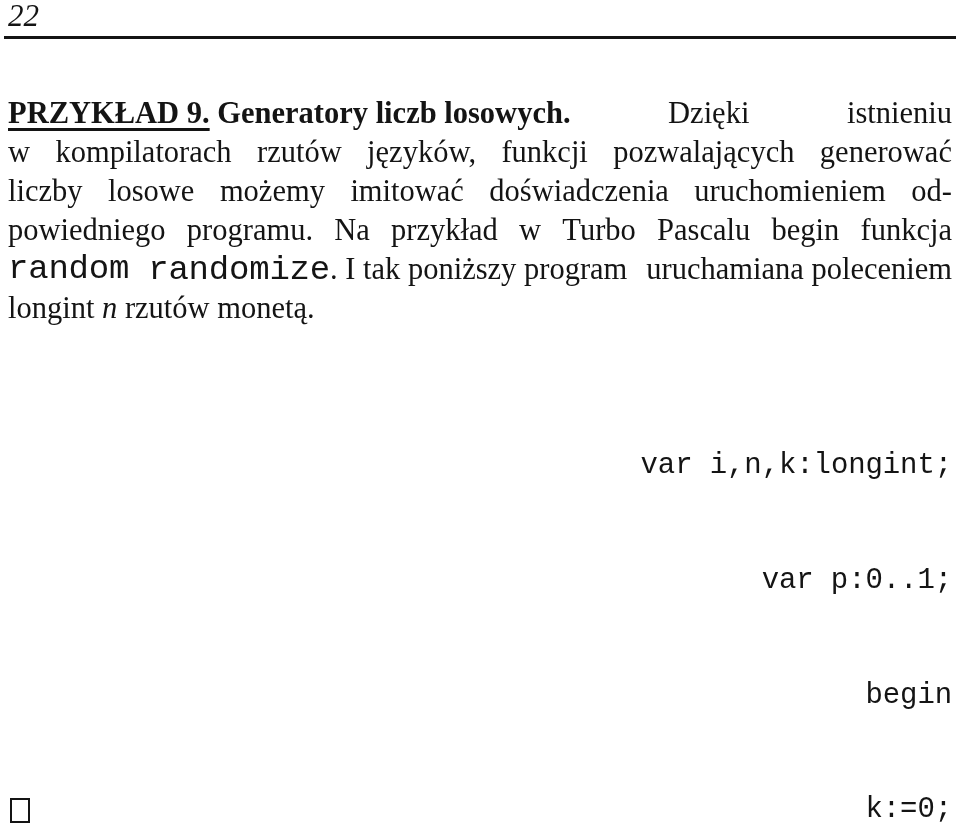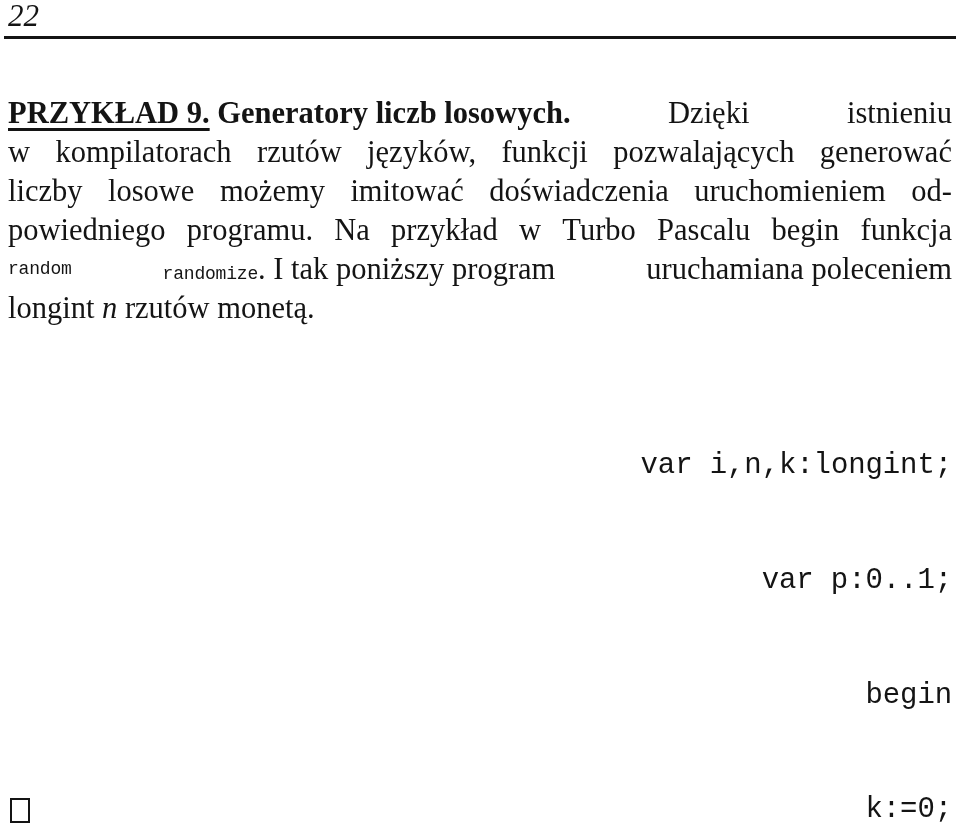--- a/index.html
+++ b/index.html
@@ -82,21 +82,21 @@
     font-weight: bold;
     text-decoration: underline;
     text-underline-offset: 5px;
     text-decoration-thickness: 2.5px;
   }
   .runin {
     font-weight: bold;
   }
   .tt {
     font-family: "Liberation Mono", "DejaVu Sans Mono", monospace;
-    font-size: 18px;
+    font-size: 34px;
     letter-spacing: -0.2px;
   }
   .math-var {
     font-style: italic;
     font-family: "Liberation Serif", "DejaVu Serif", serif;
   }
 
   
   .code-block {
     position: absolute;

